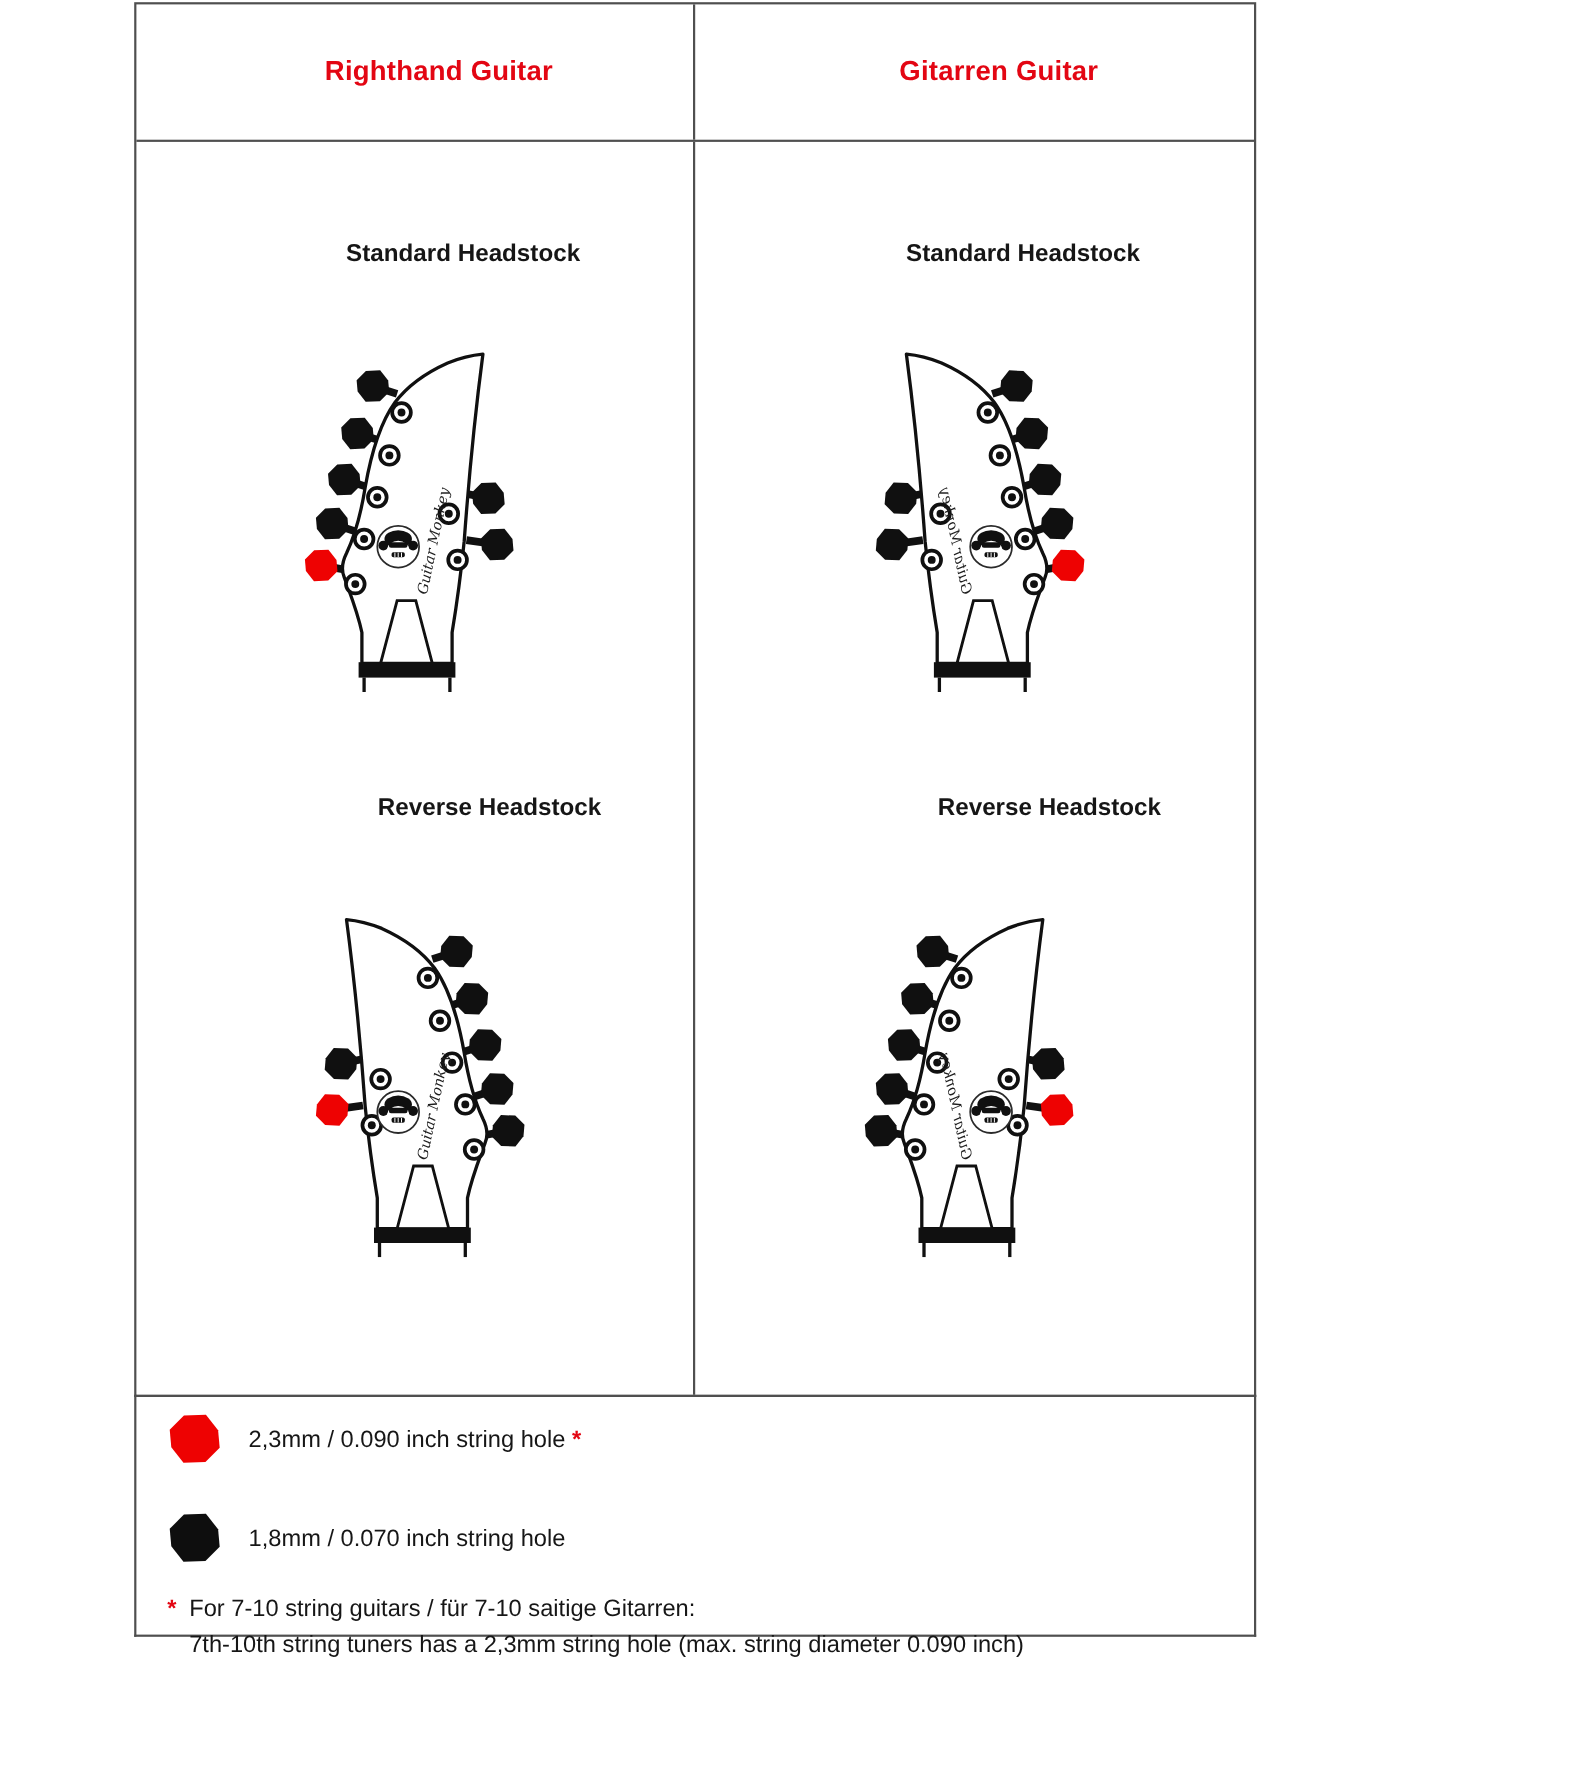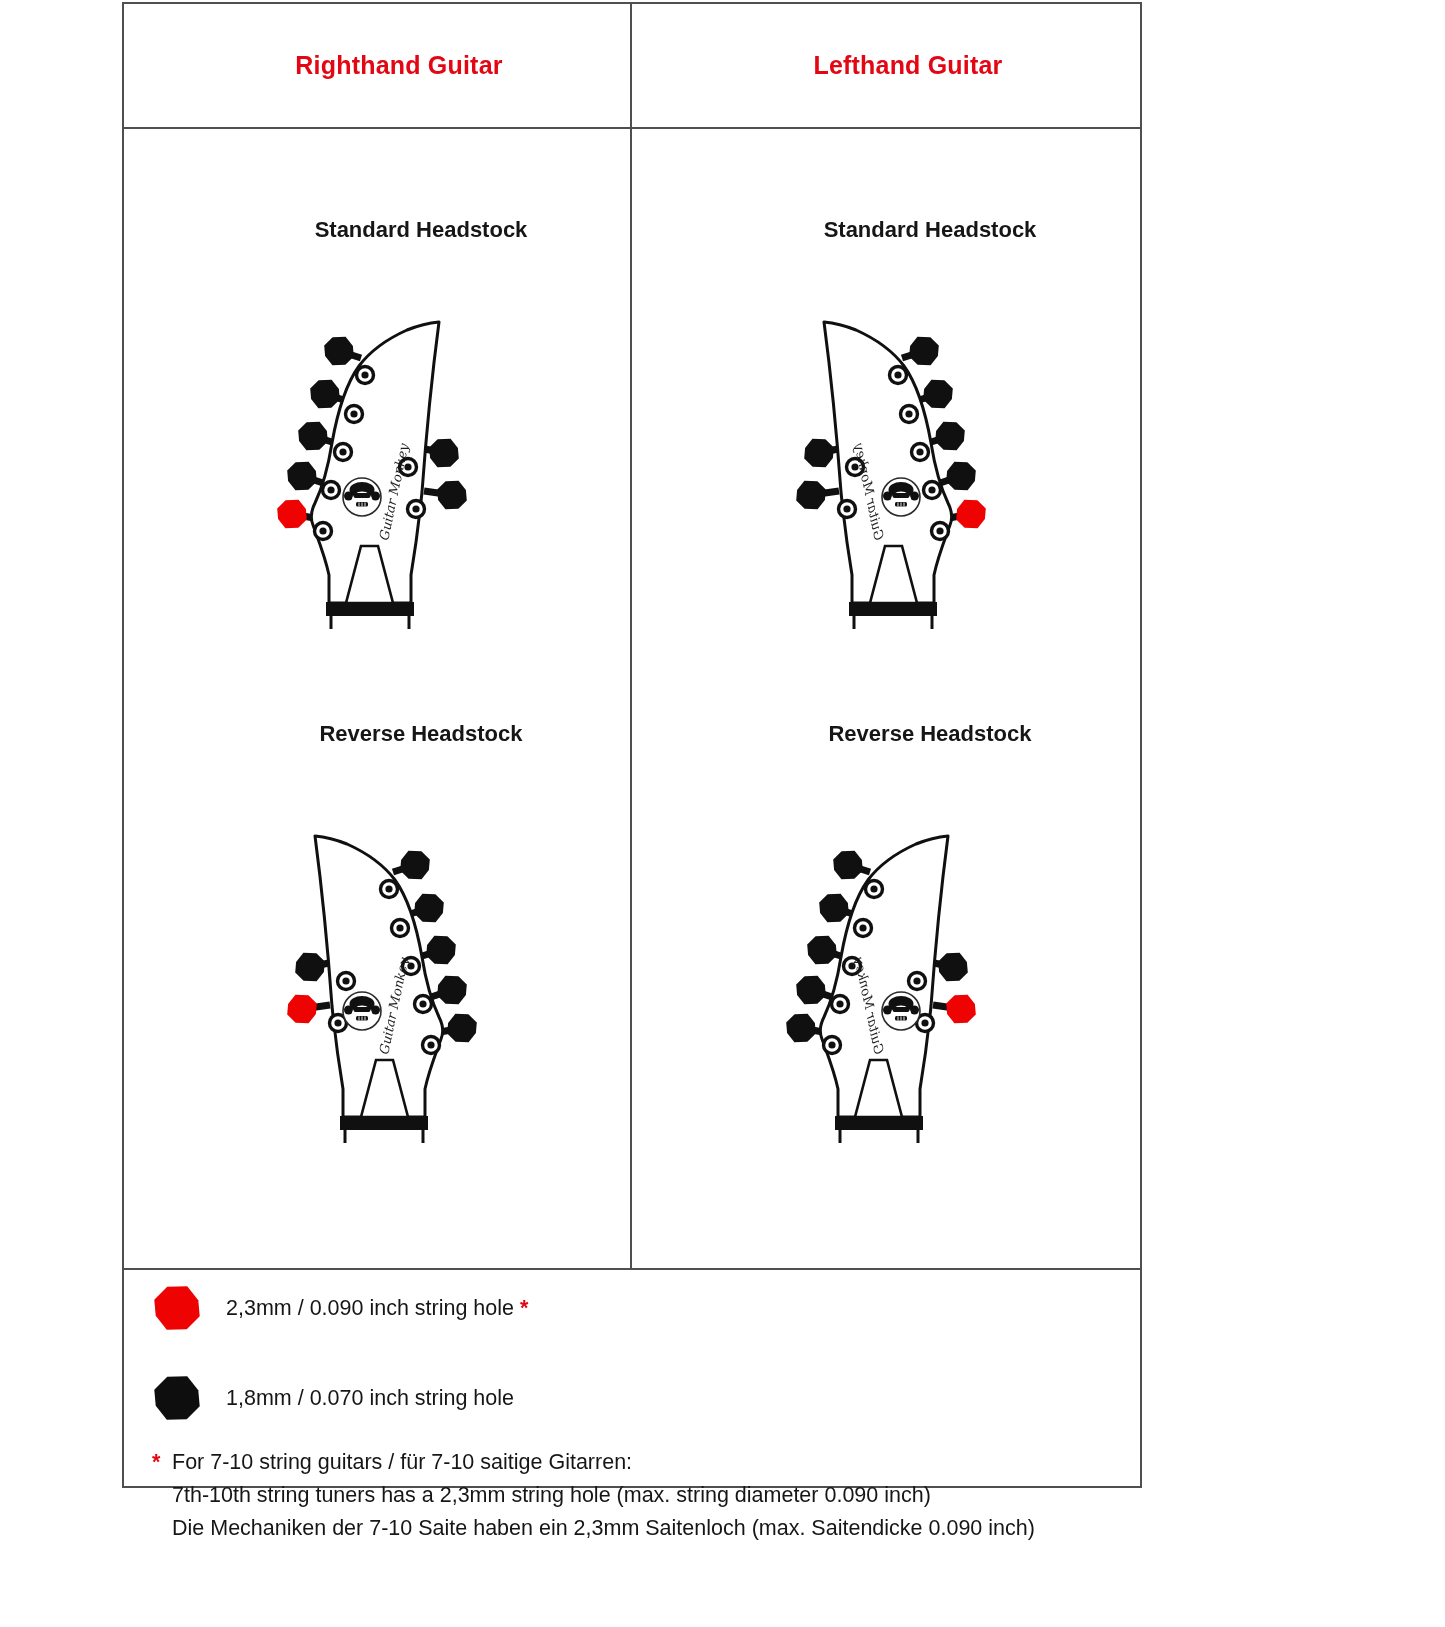--- a/index.html
+++ b/index.html
@@ -16,21 +16,21 @@
                     box-sizing:border-box;padding-left:44px;}
   .hs-header .hcell:first-child{border-right:2px solid #4f4f4f;}
   .hcell .htitle{font-size:25px;font-weight:bold;letter-spacing:.2px;}
   .hs-body{position:absolute;left:0;top:125px;width:100%;height:1139px;display:flex;}
   .bcell{flex:0 0 50%;position:relative;box-sizing:border-box;}
   .bcell:first-child{border-right:2px solid #4f4f4f;}
 
   .panel-title{position:absolute;left:0;width:100%;text-align:center;
                font-size:22px;font-weight:bold;color:#161616;padding-left:44px;}
   .panel-title.std{top:88px;}
-  .panel-title.rev{top:592px;}
+  .panel-title.rev{top:592px;margin-left:24px;}
   .hs-figure{position:absolute;left:50%;transform:translateX(-50%);width:260px;height:342px;}
   .hs-figure.std{top:158px;}
   .hs-figure.rev{top:672px;}
 
   
   .legend-box{position:absolute;left:122px;top:1268px;width:1020px;height:220px;
               border:2px solid #4f4f4f;border-top:none;box-sizing:border-box;}
   .legend-box::before{content:"";position:absolute;left:-2px;top:0;width:1020px;height:2px;background:#4f4f4f;}
   .legend-row{position:absolute;left:28px;height:48px;display:flex;align-items:center;}
   .legend-row.r1{top:16px;}
@@ -49,21 +49,21 @@
 <body>
 
 <div class="sheet">
 
   <div class="hs-table">
     <div class="hs-header">
       <div class="hcell">
         <span class="htitle red">Righthand Guitar</span>
       </div>
       <div class="hcell">
-        <span class="htitle red">Lefthand Guitar</span>
+        <span class="htitle red">Gitarren Guitar</span>
       </div>
     </div>
 
     <div class="hs-body">
       <div class="bcell">
         <div class="panel-title std">Standard Headstock</div>
         <div class="hs-figure std"><svg viewBox="0 0 260 342" width="260" height="342">
               <g>
                 <line x1="92" y1="64" x2="114" y2="71" stroke="#101010" stroke-width="7"></line>
                 <polygon points="106.8,69.4 98.4,77.8 85.4,78.3 78.1,69.0 77.2,58.6 85.6,50.2 98.6,49.7 105.9,59.0" fill="#101010"></polygon>
@@ -283,18 +283,15 @@
     </div>
 
     <div class="footnote">
       <div class="fn-line">
         <span class="fn-marker red">*</span>
         <span>For 7-10 string guitars / für 7-10 saitige Gitarren:</span>
       </div>
       <div class="fn-line indent">
         <span>7th-10th string tuners has a 2,3mm string hole (max. string diameter 0.090 inch)</span>
       </div>
-      <div class="fn-line indent">
-        <span>Die Mechaniken der 7-10 Saite haben ein 2,3mm Saitenloch (max. Saitendicke 0.090 inch)</span>
-      </div>
     </div>
   </div>
 </div>
 
 </body></html>

